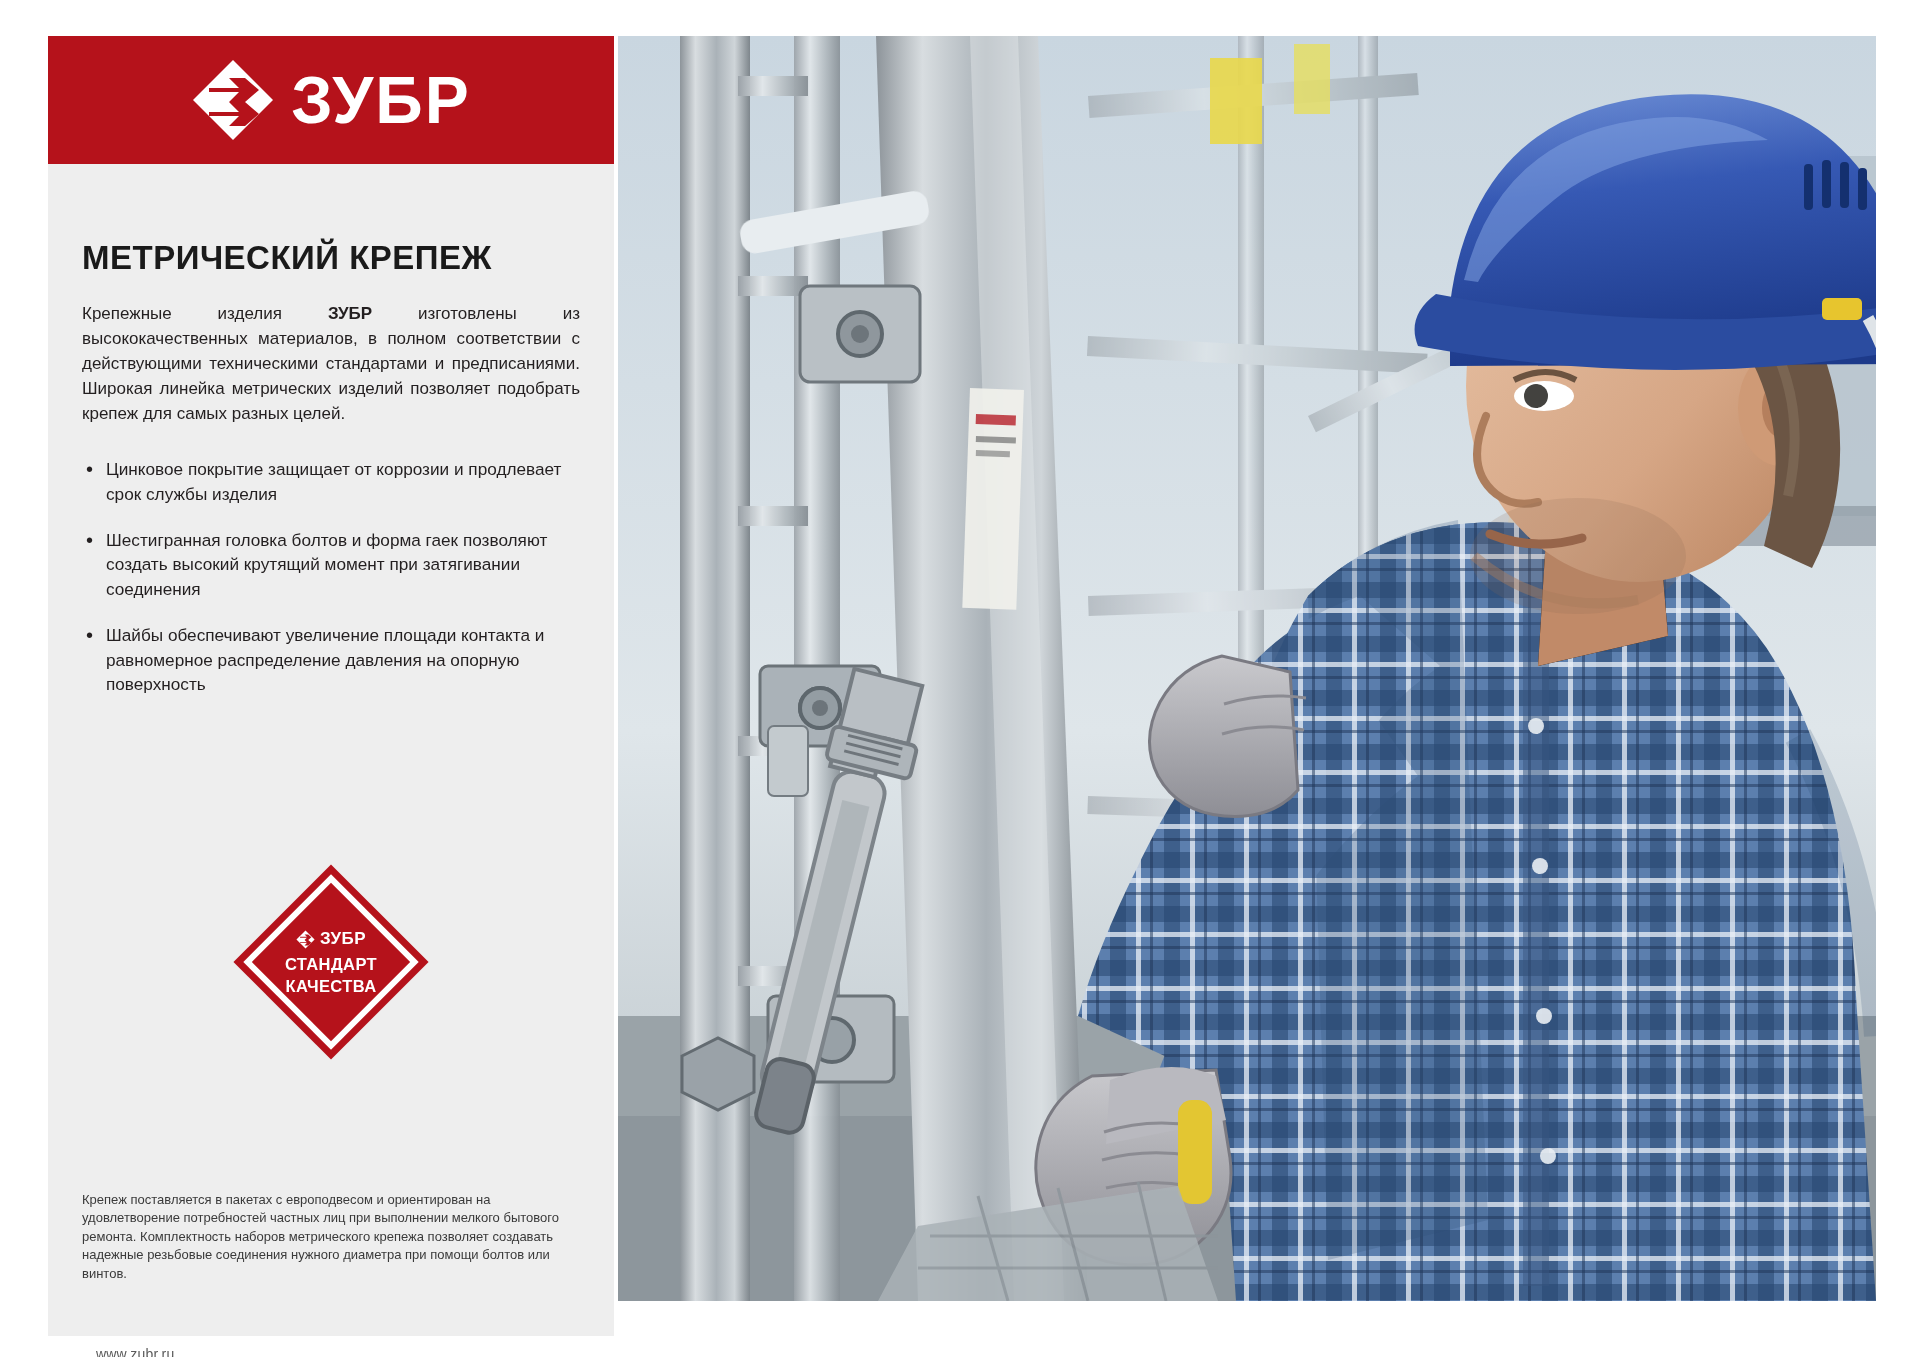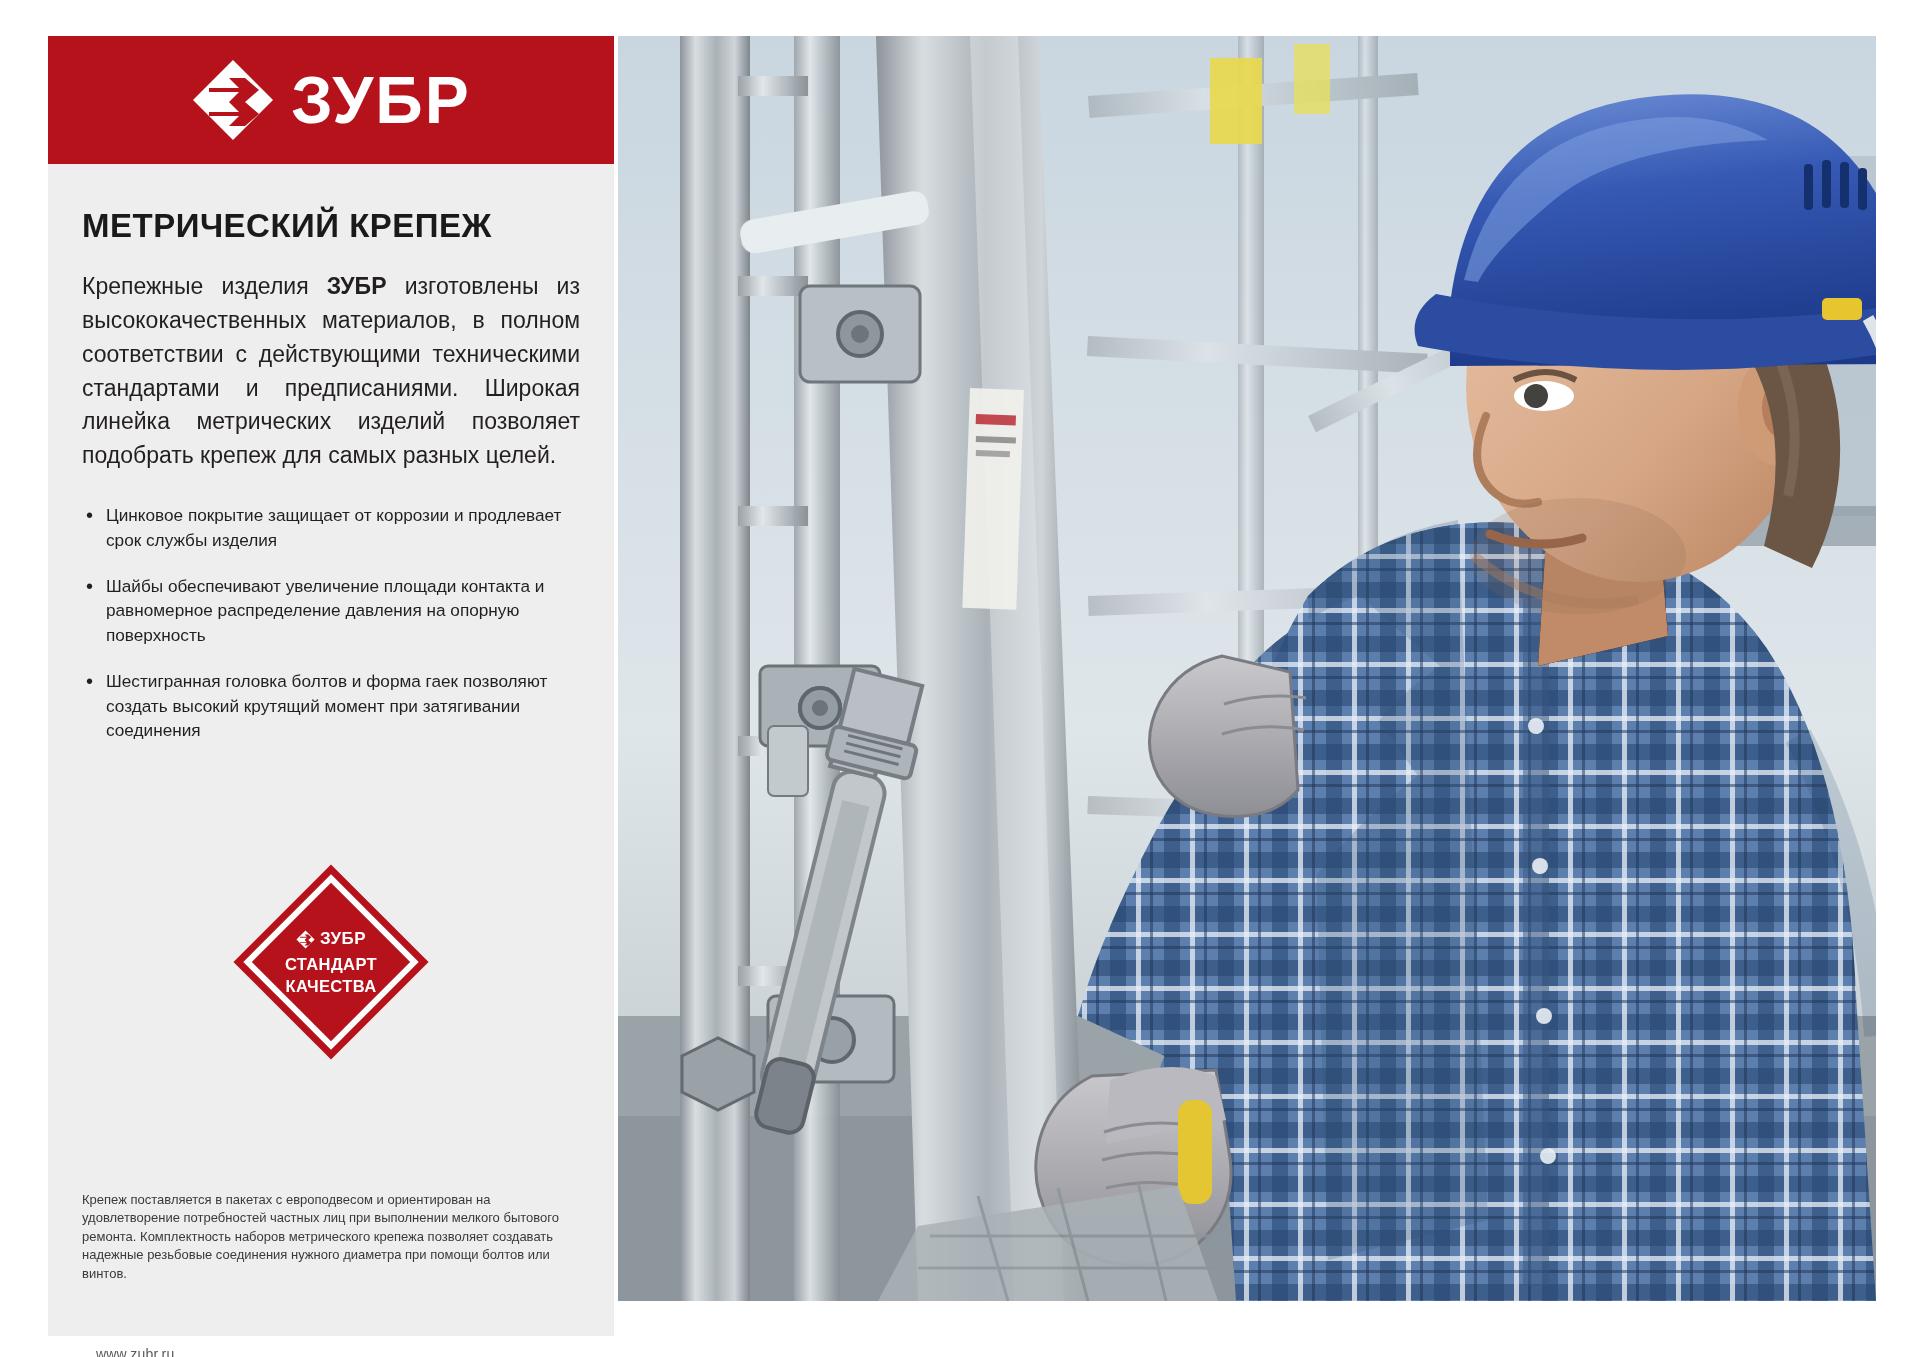--- a/index.html
+++ b/index.html
@@ -64,34 +64,34 @@
 
   
   .info-panel {
     position: absolute;
     left: 0;
     top: 128px;
     width: 566px;
     height: 1172px;
     background: #eeeeee;
     box-sizing: border-box;
-    padding: 44px 34px 0 34px;
+    padding: 76px 34px 0 34px;
   }
 
   .headline {
     font-size: 33px;
     font-weight: bold;
     letter-spacing: 0.5px;
     color: #1a1a1a;
     margin: 0 0 26px 0;
     line-height: 1.1;
   }
 
   .intro {
-    font-size: 23px;
+    font-size: 17px;
     line-height: 1.47;
     text-align: justify;
     color: #231f20;
     margin: 0 0 30px 0;
   }
   .intro b { font-weight: bold; }
 
   ul.features {
     list-style: none;
     margin: 0;
@@ -248,22 +248,22 @@
     </div>
 
     <div class="info-panel">
 
       <h1 class="headline">МЕТРИЧЕСКИЙ КРЕПЕЖ</h1>
 
       <p class="intro"><span>Крепежные изделия </span><b>ЗУБР</b><span> изготовлены из высококачественных материалов, в полном соответствии с действующими техническими стандартами и предписаниями. Широкая линейка метрических изделий позволяет подобрать крепеж для самых разных целей.</span></p>
 
       <ul class="features">
         <li><span>Цинковое покрытие защищает от коррозии и продлевает срок службы изделия</span></li>
+        <li><span>Шестигранная головка болтов и форма гаек позволяют создать высокий крутящий момент при затягивании соединения</span></li>
         <li><span>Шайбы обеспечивают увеличение площади контакта и равномерное распределение давления на опорную поверхность</span></li>
-        <li><span>Шестигранная головка болтов и форма гаек позволяют создать высокий крутящий момент при затягивании соединения</span></li>
       </ul>
 
       <div class="seal-wrap">
         <div class="seal">
           <div class="diamond-outer"></div>
           <div class="diamond-mid"></div>
           <div class="diamond-inner"></div>
           <div class="seal-face">
             <div class="seal-logo-row">
               <span class="seal-logo-mark">

